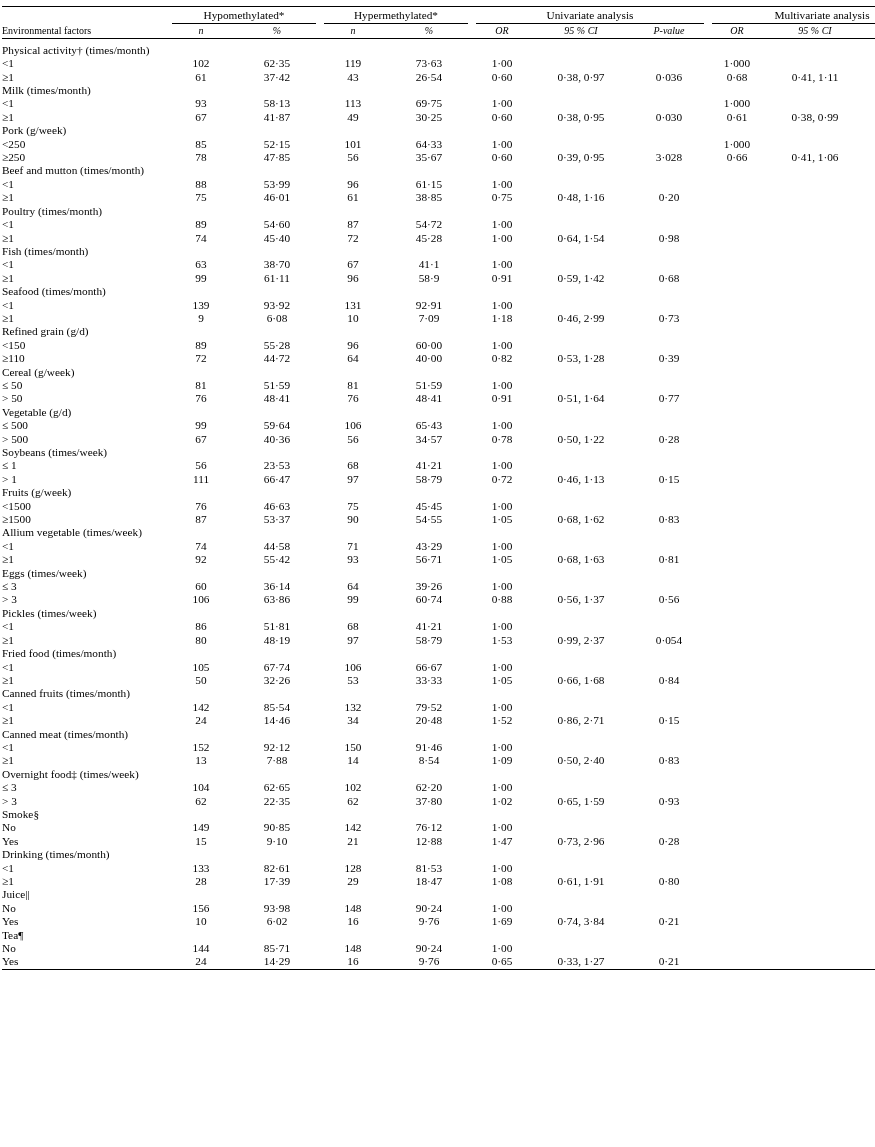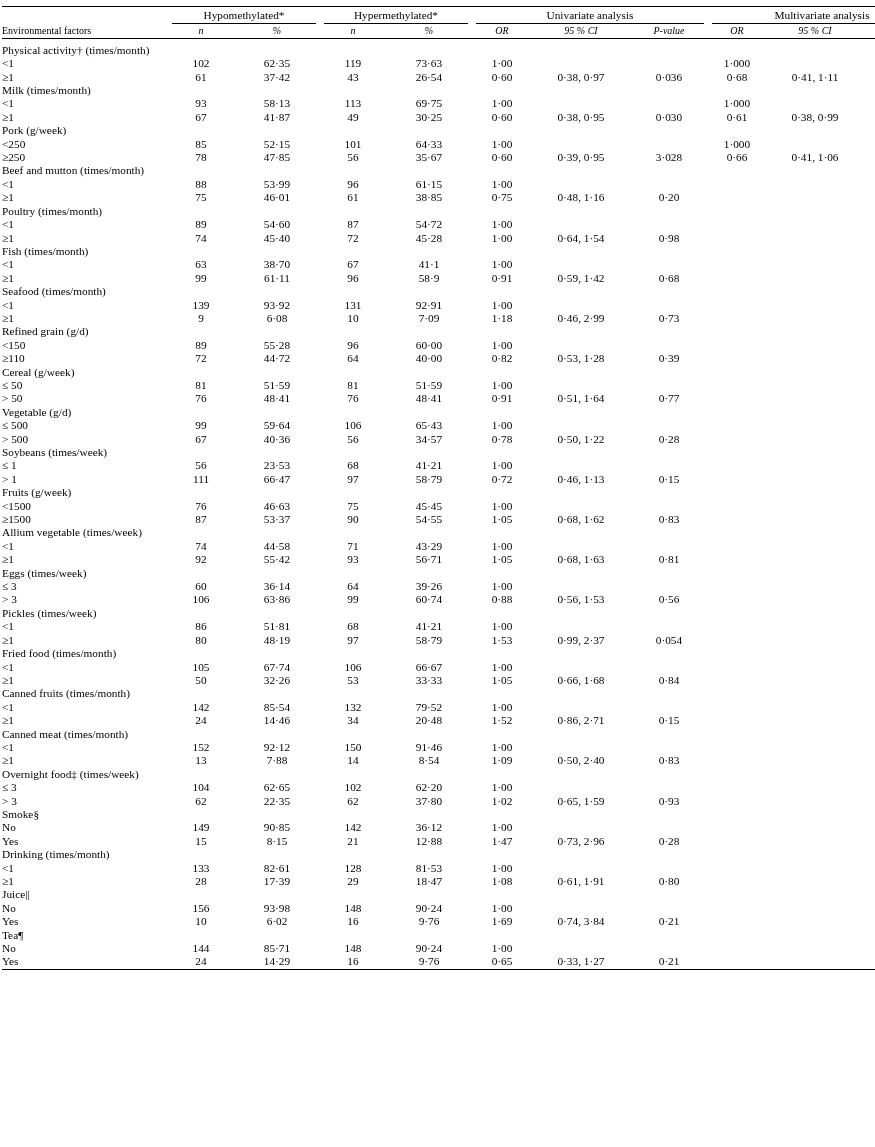--- a/index.html
+++ b/index.html
@@ -531,21 +531,21 @@
           <td class="num" colspan="1"></td>
           <td class="num" colspan="1"></td>
         </tr>
         <tr>
           <td class="lvl" colspan="1">&gt; 3</td>
           <td class="num" colspan="1">106</td>
           <td class="num" colspan="1">63·86</td>
           <td class="num" colspan="1">99</td>
           <td class="num" colspan="1">60·74</td>
           <td class="num" colspan="1">0·88</td>
-          <td class="num" colspan="1">0·56, 1·53</td>
+          <td class="num" colspan="1">0·56, 1·37</td>
           <td class="num" colspan="1">0·56</td>
           <td class="num" colspan="1"></td>
           <td class="num" colspan="1"></td>
           <td class="num" colspan="1"></td>
         </tr>
         <tr class="grp-row">
           <td class="factor-col" colspan="11">Pickles (times/week)</td>
         </tr>
         <tr>
           <td class="lvl" colspan="1">&lt;1</td>
@@ -690,32 +690,32 @@
           <td class="num" colspan="1"></td>
         </tr>
         <tr class="grp-row">
           <td class="factor-col" colspan="11">Smoke§</td>
         </tr>
         <tr>
           <td class="lvl" colspan="1">No</td>
           <td class="num" colspan="1">149</td>
           <td class="num" colspan="1">90·85</td>
           <td class="num" colspan="1">142</td>
-          <td class="num" colspan="1">36·12</td>
+          <td class="num" colspan="1">76·12</td>
           <td class="num" colspan="1">1·00</td>
           <td class="num" colspan="1"></td>
           <td class="num" colspan="1"></td>
           <td class="num" colspan="1"></td>
           <td class="num" colspan="1"></td>
           <td class="num" colspan="1"></td>
         </tr>
         <tr>
           <td class="lvl" colspan="1">Yes</td>
           <td class="num" colspan="1">15</td>
-          <td class="num" colspan="1">8·15</td>
+          <td class="num" colspan="1">9·10</td>
           <td class="num" colspan="1">21</td>
           <td class="num" colspan="1">12·88</td>
           <td class="num" colspan="1">1·47</td>
           <td class="num" colspan="1">0·73, 2·96</td>
           <td class="num" colspan="1">0·28</td>
           <td class="num" colspan="1"></td>
           <td class="num" colspan="1"></td>
           <td class="num" colspan="1"></td>
         </tr>
         <tr class="grp-row">

